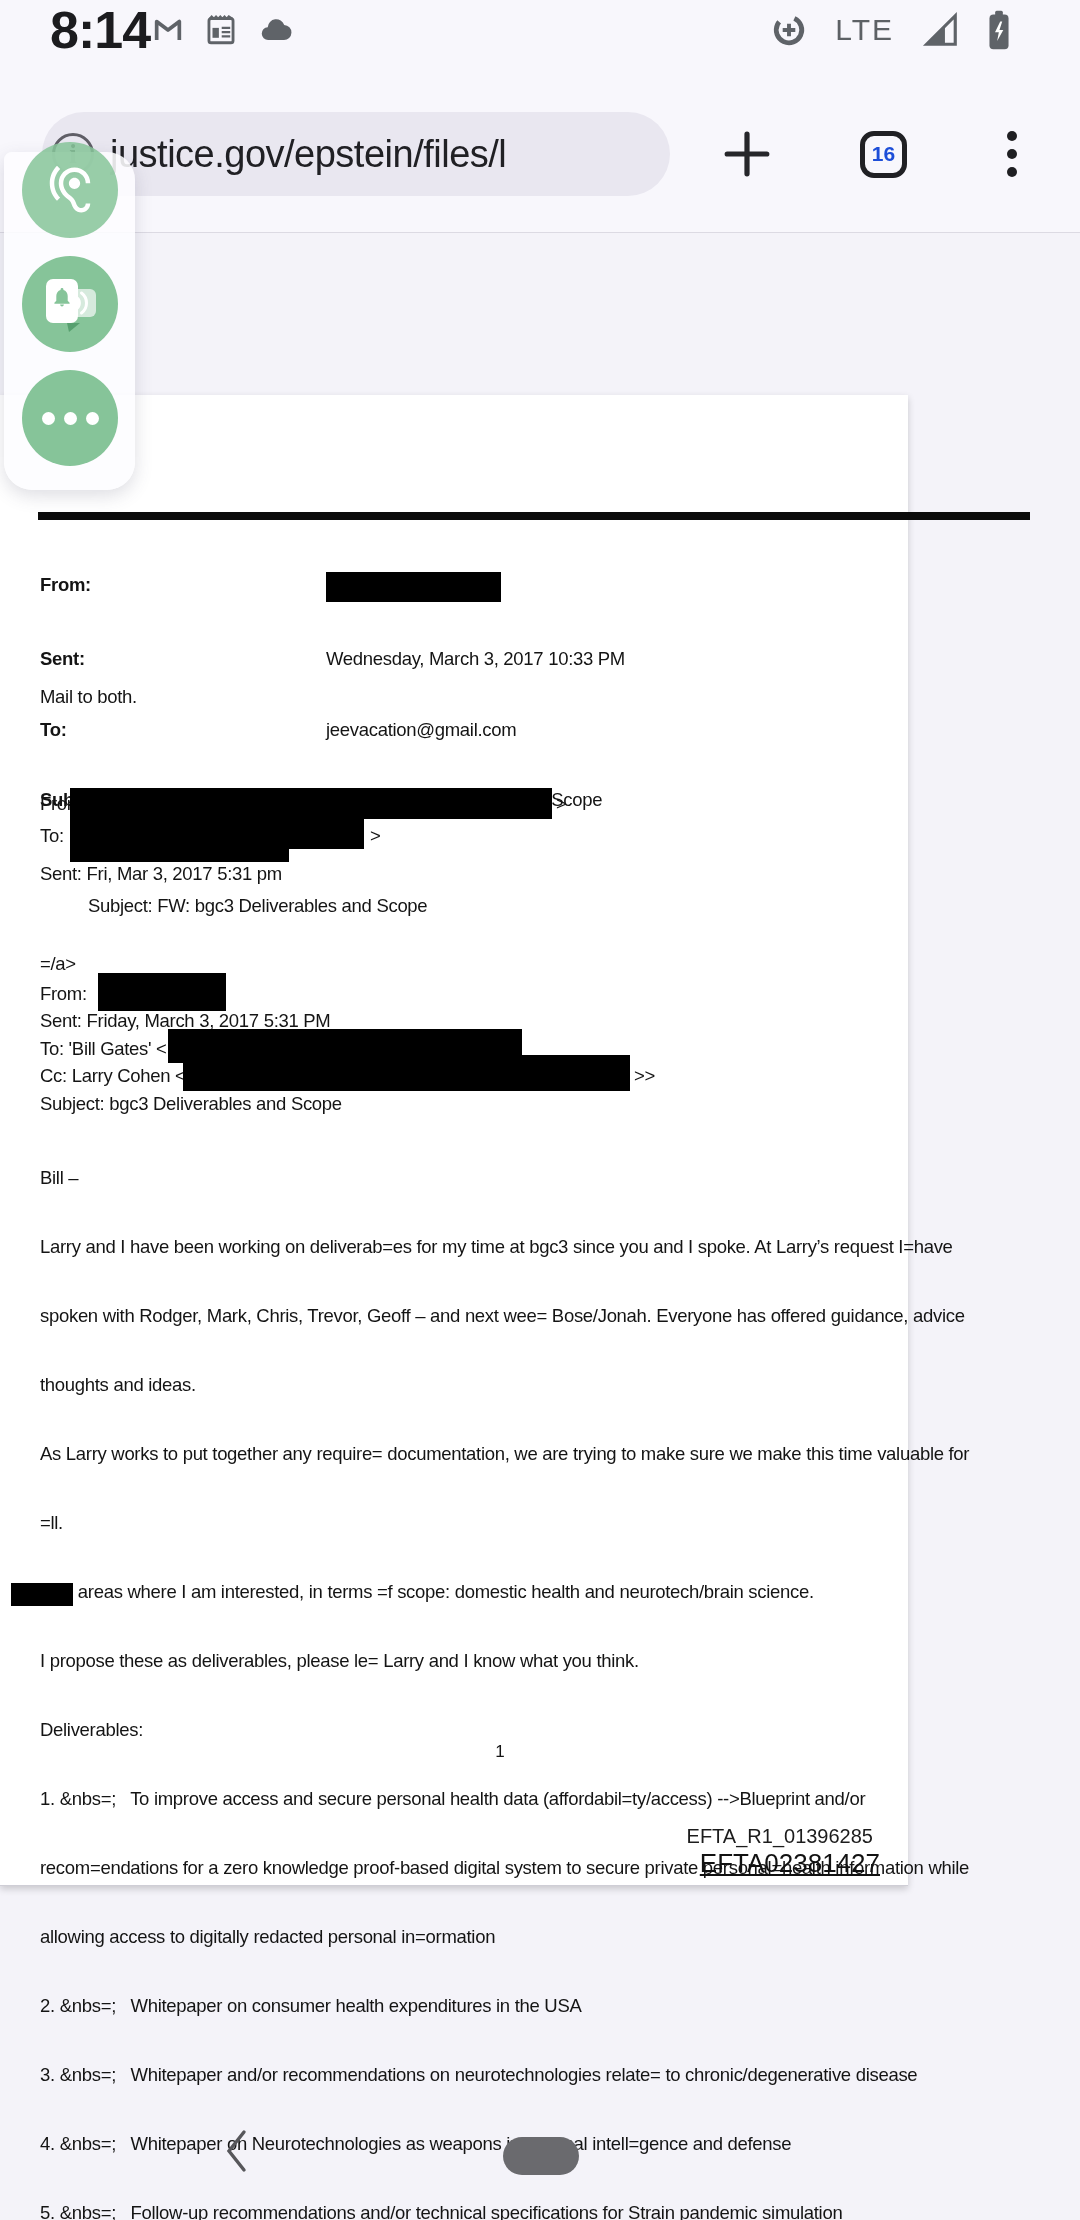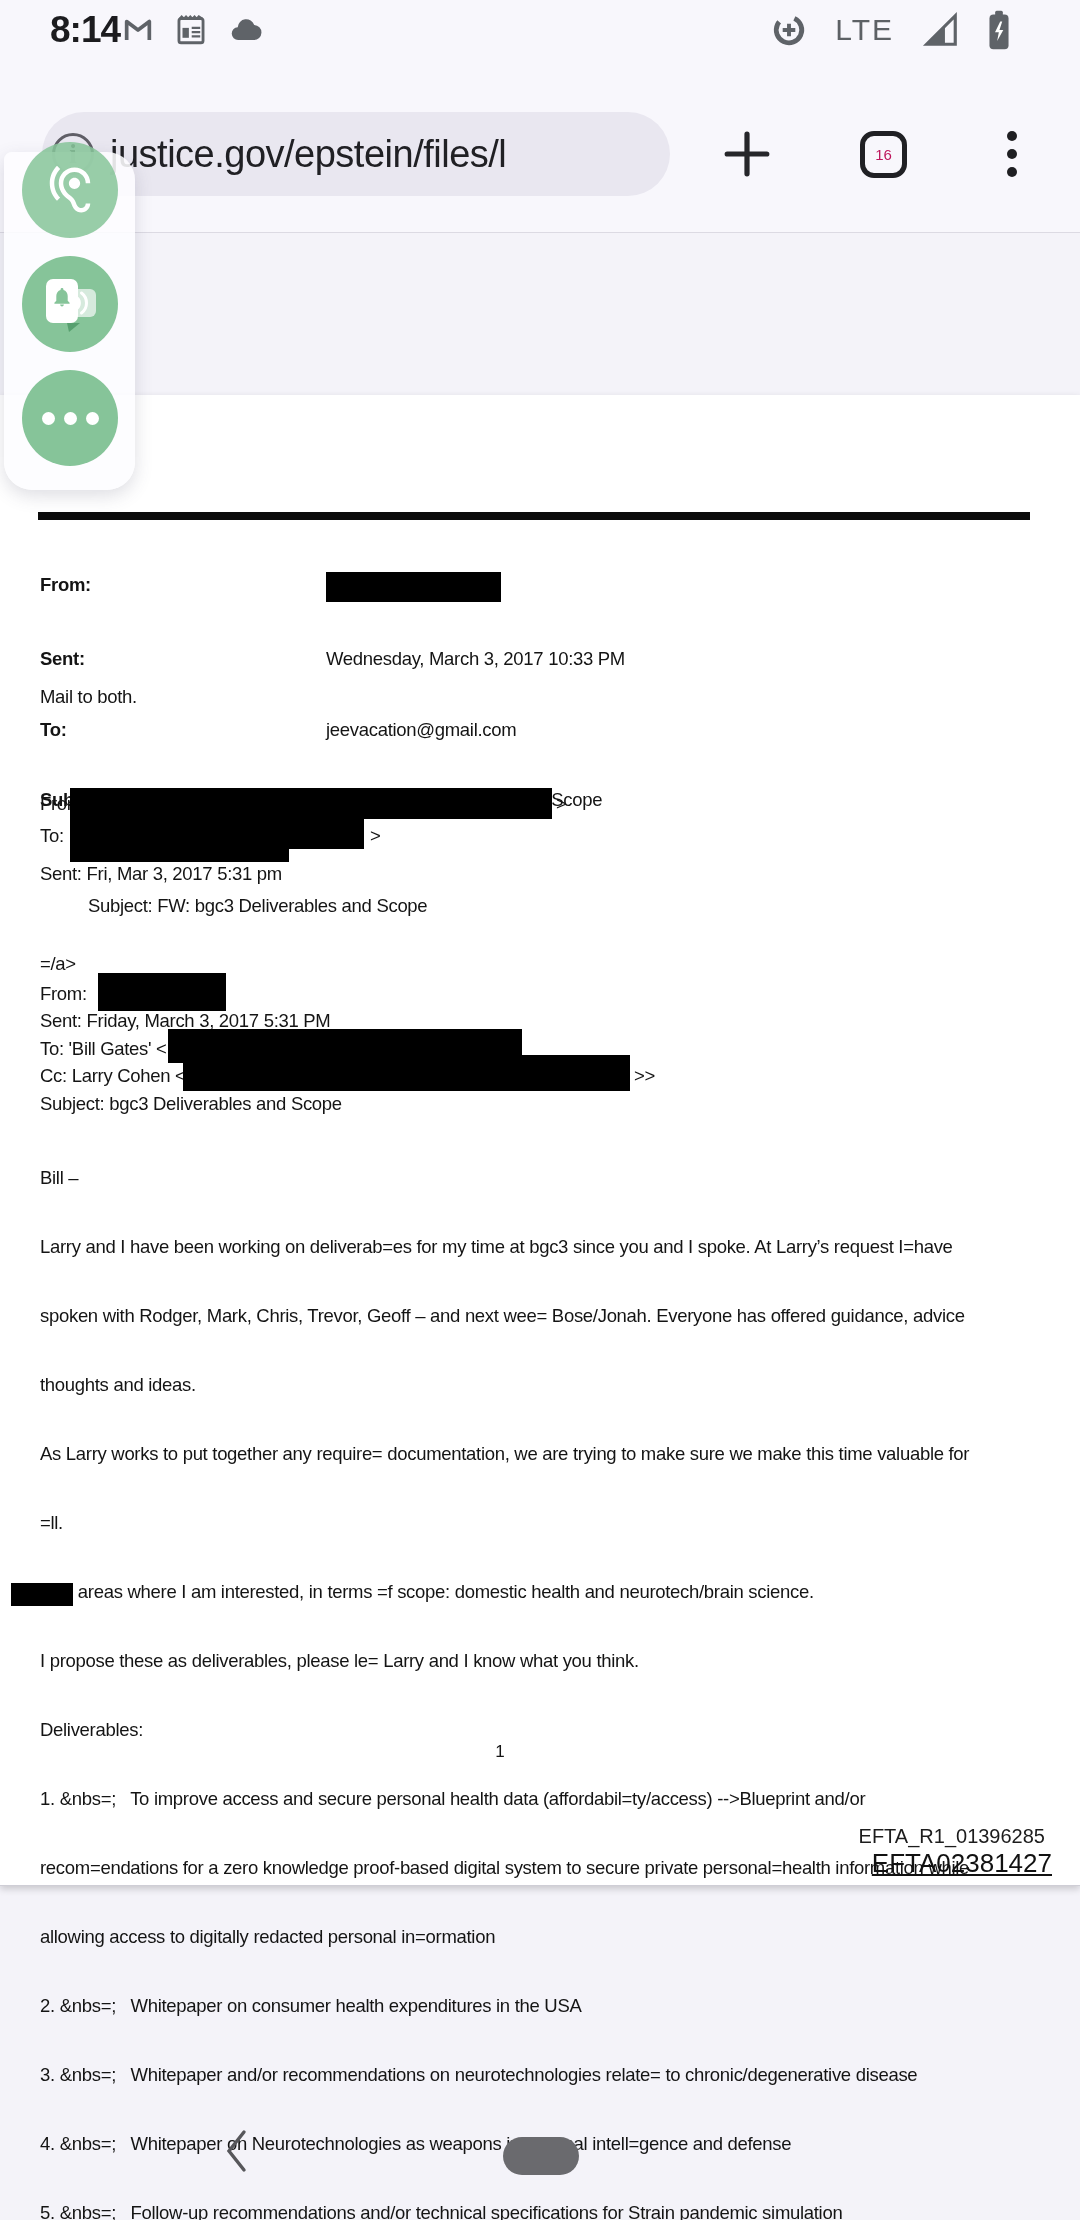--- a/index.html
+++ b/index.html
@@ -13,21 +13,21 @@
 
   
   .top-chrome {
     position:absolute; top:0; left:0; width:1080px; height:233px;
     background:#f8f7fc; border-bottom:1px solid #dcdae3; z-index:10;
   }
   .status-bar {
     position:absolute; top:0; left:0; right:0; height:60px;
     display:flex; align-items:center; padding:0 70px 0 50px;
   }
-  .time { font-size:37px; font-weight:600; color:#1c1c1f; letter-spacing:-1px; }
+  .time { font-size:52px; font-weight:600; color:#1c1c1f; letter-spacing:-1px; }
   .sicon { display:flex; align-items:center; margin-right:18px; }
   .status-right { margin-left:auto; display:flex; align-items:center; gap:28px; }
   .lte { font-size:30px; color:#5d6165; font-weight:500; letter-spacing:2px; }
 
   .toolbar-row {
     position:absolute; top:112px; left:42px; right:0; height:84px;
     display:flex; align-items:center;
   }
   .url-pill {
     width:628px; height:84px; border-radius:42px; background:#e9e7f0;
@@ -42,21 +42,21 @@
   }
   .url-text {
     margin-left:16px; font-size:38px; color:#202024; letter-spacing:-0.5px;
     white-space:nowrap; overflow:hidden;
   }
   .plus-btn { margin-left:52px; display:flex; }
   .tab-btn {
     margin-left:88px; width:47px; height:47px; border:5px solid #202024;
     border-radius:14px; display:flex; align-items:center; justify-content:center;
   }
-  .tab-count { font-size:15px; font-weight:400; color:#be185d; }
+  .tab-count { font-size:21px; font-weight:700; color:#1d4ed8; }
   .kebab-btn { margin-left:100px; display:flex; flex-direction:column; gap:8px; }
   .kebab-btn i { width:10px; height:10px; border-radius:50%; background:#1f1f22; }
 
   
   .fab-panel {
     position:absolute; left:4px; top:152px; width:131px; height:338px;
     background:rgba(253,253,255,0.88);
     border-radius:8px 28px 28px 28px;
     box-shadow:0 6px 18px rgba(70,70,100,0.18);
     z-index:30;
@@ -66,21 +66,21 @@
     background:#86c499; display:flex; align-items:center; justify-content:center;
   }
   .fab.hear { top:-10px; background:rgba(134,196,153,0.85); }
   .fab.sound { top:104px; }
   .fab.more { top:218px; }
   .dots { display:flex; gap:9px; }
   .dots i { width:13px; height:13px; border-radius:50%; background:#fff; }
 
   
   .page {
-    position:absolute; top:395px; left:0; width:1080px; height:1491px;
+    position:absolute; top:395px; left:0; width:908px; height:1491px;
     background:#ffffff; z-index:5;
     border-bottom:1px solid #cfced6;
     box-shadow:0 3px 7px rgba(0,0,0,0.18);
     font-size:18.5px; color:#141414; letter-spacing:-0.3px;
   }
   .page * { white-space:pre; }
   .rule { position:absolute; top:117px; left:38px; width:992px; height:8px; background:#0b0b0b; }
 
   .hdr { position:absolute; top:133px; left:40px; }
   .hrow { display:flex; line-height:26.5px; }

